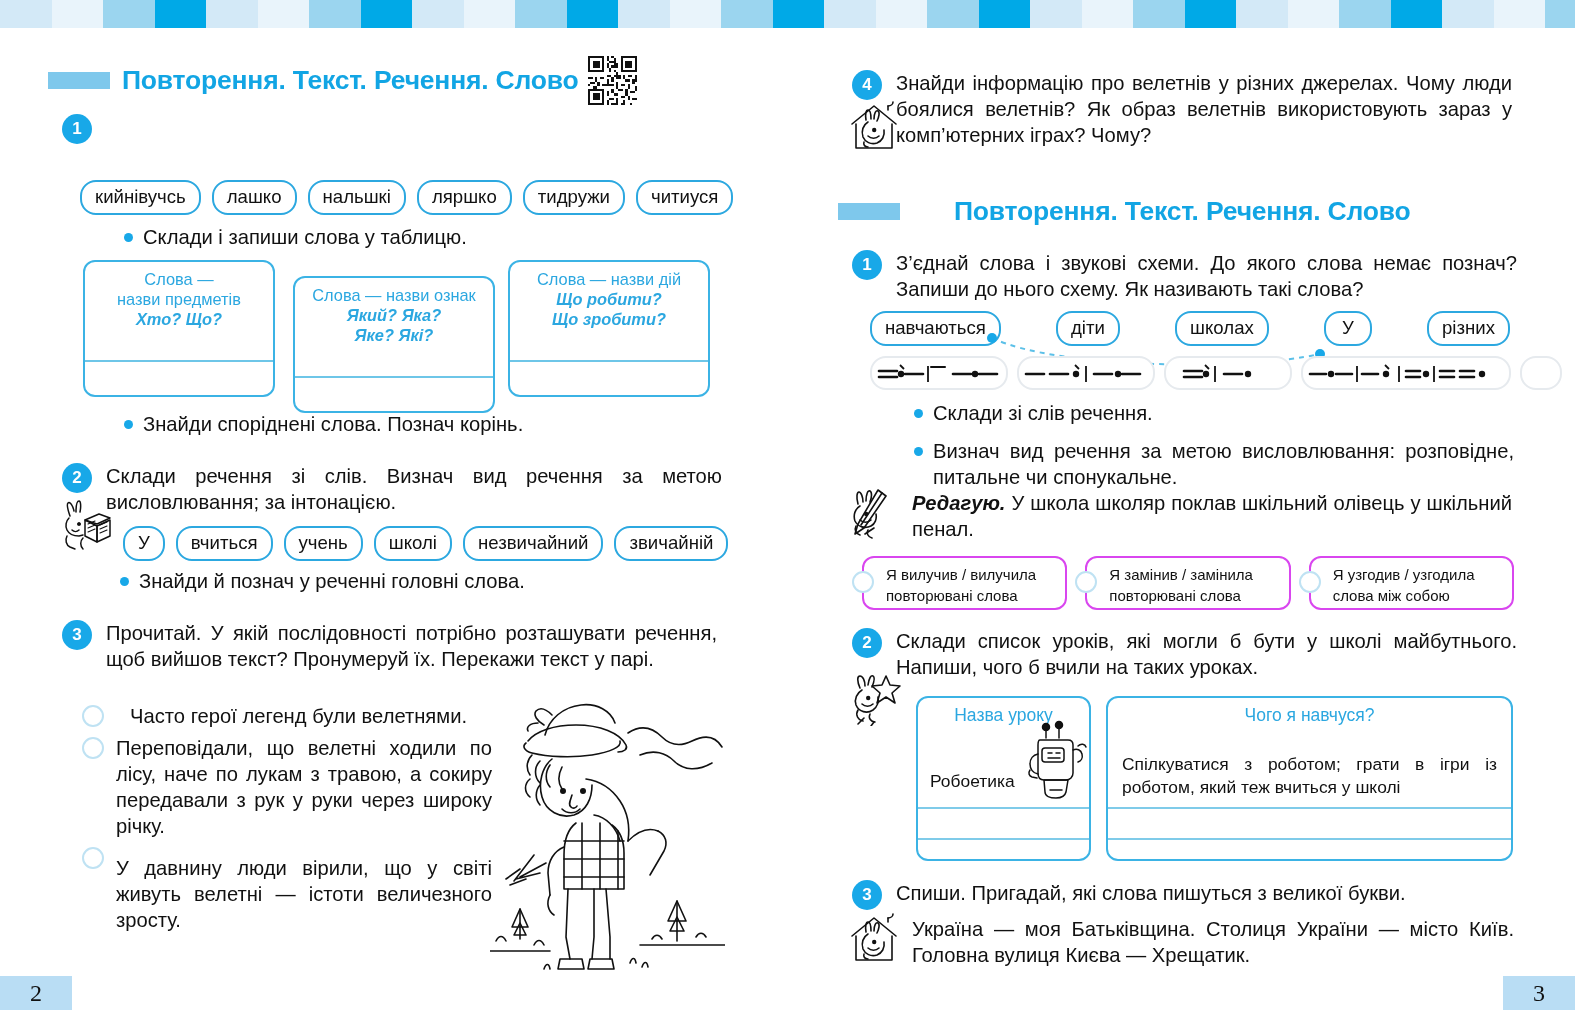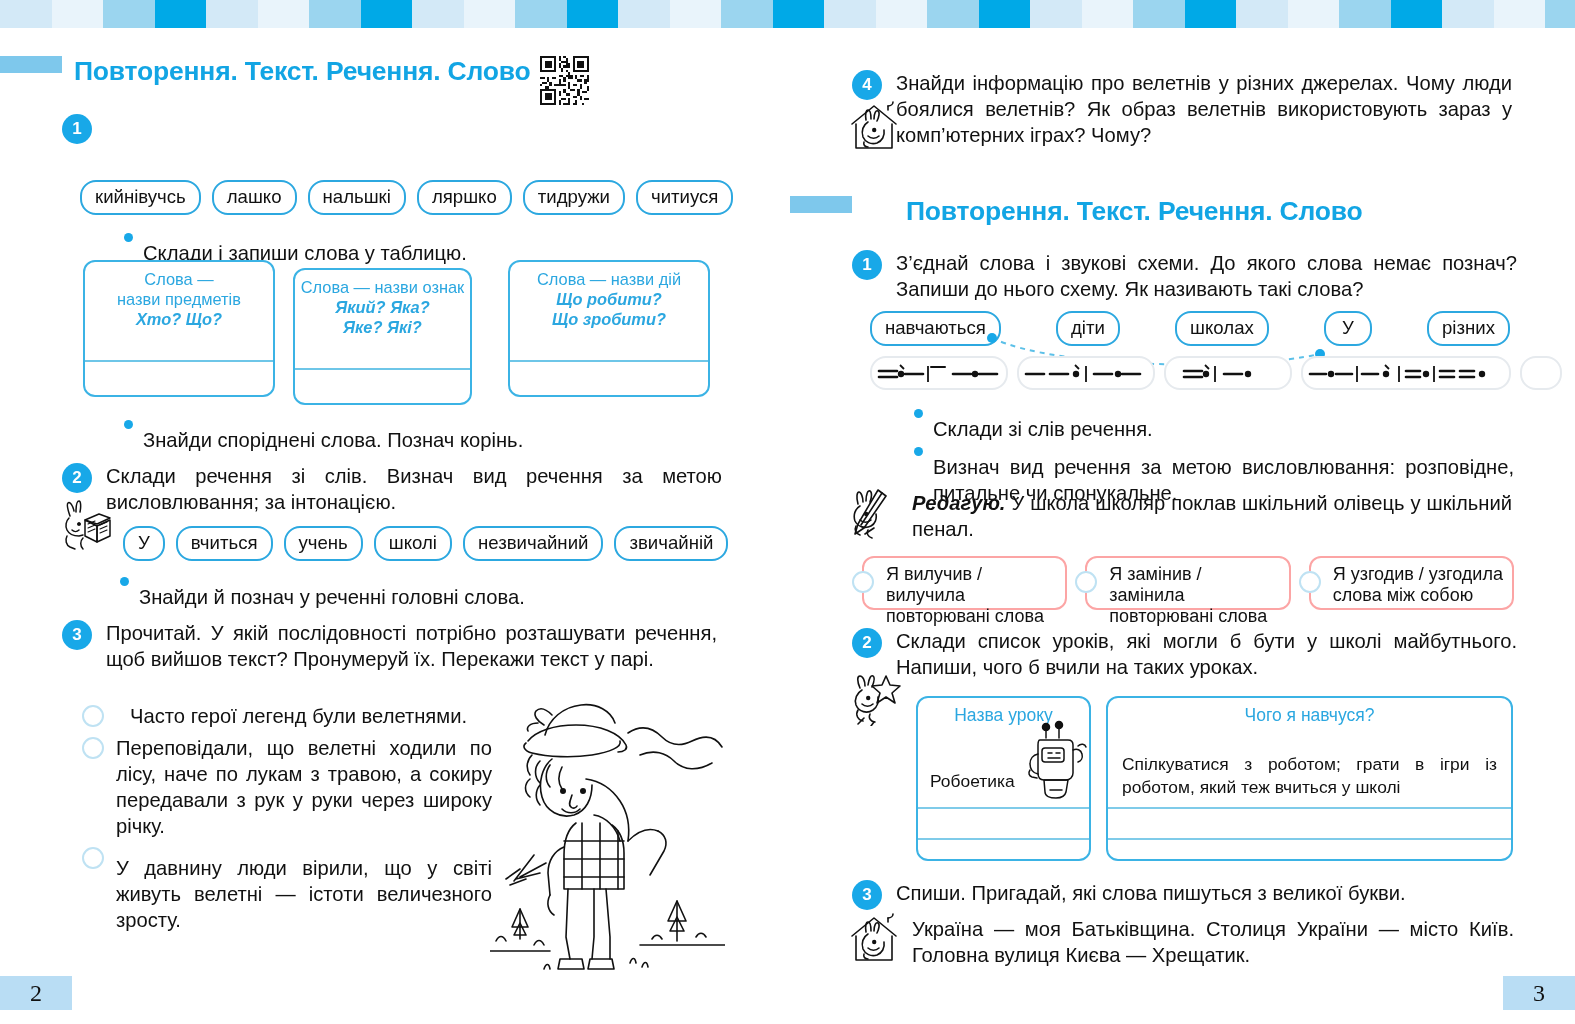--- a/index.html
+++ b/index.html
@@ -14,21 +14,21 @@
   }
   
   #topbar { position:absolute; top:0; left:0; width:1575px; height:28px; display:flex; }
   #topbar .cell { height:28px; flex:0 0 51.5px; }
   
   .page { position:absolute; top:28px; height:996px; }
   #page-left  { left:0;   width:790px; }
   #page-right { left:790px; width:785px; }
 
   
-  .head-row { display:flex; align-items:flex-start; }
+  .head-row { display:flex; align-items:center;padding-left:48px; }
   .head-bar { width:62px; height:17px; background:#7ec8ec; flex:0 0 62px; }
   .head-title {
     color:#12a5e4; font-weight:bold; font-size:26.5px; letter-spacing:-0.2px;
     margin-left:12px; white-space:nowrap;
   }
   .qr { width:49px; height:49px; margin-left:9px; flex:0 0 49px; }
 
   
   .ex { display:flex; align-items:flex-start; }
   .num {
@@ -36,21 +36,21 @@
     color:#fff; font-weight:bold; font-size:17px;
     display:flex; align-items:center; justify-content:center;
     flex:0 0 30px; margin-right:14px;
   }
   .ex-text { font-size:20.2px; line-height:26px; text-align:justify; }
   .ex-text.nojust { text-align:left; }
 
   
   .bullet-row { display:flex; align-items:flex-start; }
   .dot { width:9px; height:9px; border-radius:50%; background:#18a8e8; flex:0 0 9px; margin:9px 10px 0 0; }
-  .bullet-row .btxt { font-size:20.2px; line-height:26px;margin-top:16px; }
+  .bullet-row .btxt { font-size:20.2px; line-height:26px; }
 
   
   .pills { display:flex; align-items:center; }
   .pill {
     border:2px solid #2ca8e0; border-radius:16px; background:#fff;
     font-size:18.6px; padding:4px 13px 5px; white-space:nowrap; color:#111;
   }
 
   
   .catbox {
@@ -63,22 +63,22 @@
 
   
   .circ { width:22px; height:22px; border-radius:50%; border:2px solid #bfe2f3; flex:0 0 22px; }
 
   
   .scheme {
     border:2px solid #e6eaee; border-radius:16px; background:#fff;
     height:34px; display:flex; align-items:center; justify-content:center;
   }
   .opt-card {
-    border:2px solid #fca5a5; border-radius:12px; background:#fff;
-    font-size:18px; line-height:21px; padding:6px 8px 6px 22px;
+    border:2px solid #d946ef; border-radius:12px; background:#fff;
+    font-size:15px; line-height:21px; padding:6px 8px 6px 22px;
   }
   .tablebox { border:2px solid #3bb3e5; border-radius:12px; background:#fff; position:relative; overflow:hidden; }
   .tablebox .th { color:#2ba7e0; font-size:17.5px; text-align:center; padding-top:7px; }
   .tablebox .rule { position:absolute; left:0; right:0; height:2px; background:#7fcbe9; }
   .tablebox .cellval { font-size:17.4px; line-height:23px; }
 
   
   .pgnum { position:absolute; bottom:14px; width:72px; height:34px; background:#b9ddf4;
            display:flex; align-items:center; justify-content:center; font-size:24px; color:#111;
            font-family:"Liberation Serif", serif; }
@@ -223,21 +223,21 @@
   <div style="position:absolute; left:83px; top:232px; width:192px; height:137px;">
     <div class="catbox" style="width:100%;height:100%;">
       <div class="cap">
         <span>Слова —</span><br>
         <span>назви предметів</span>
         <i>Хто? Що?</i>
       </div>
       <div class="rule" style="top:98px;"></div>
     </div>
   </div>
-  <div style="position:absolute; left:293px; top:240px; width:179px; height:137px;">
+  <div style="position:absolute; left:293px; top:248px; width:202px; height:137px;">
     <div class="catbox" style="width:100%;height:100%;">
       <div class="cap">
         <span>Слова — назви ознак</span>
         <i style="white-space:pre-line;">Який? Яка?
 Яке? Які?</i>
       </div>
       <div class="rule" style="top:98px;"></div>
     </div>
   </div>
   <div style="position:absolute; left:508px; top:232px; width:202px; height:137px;">

